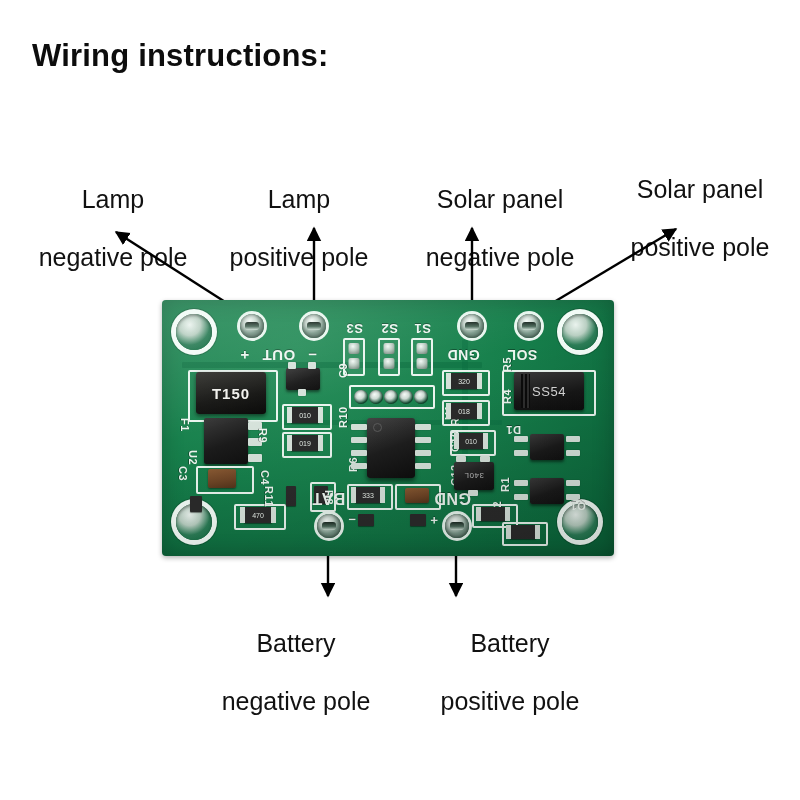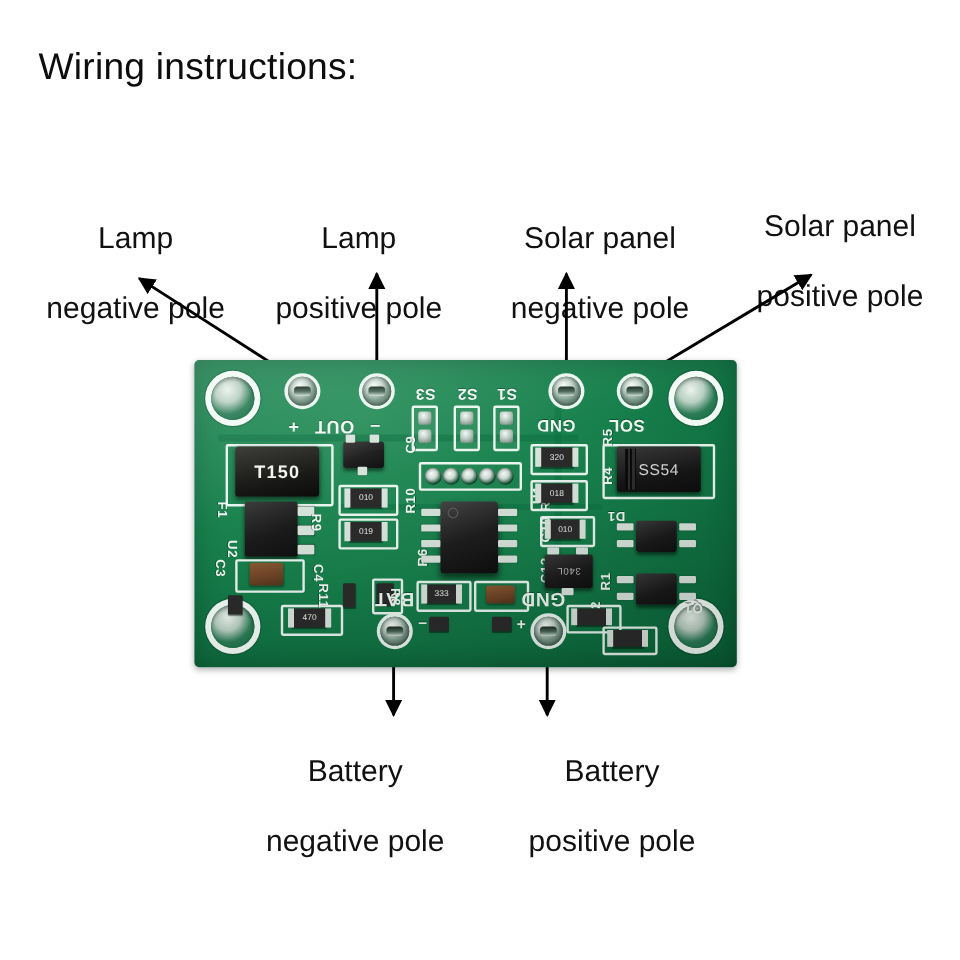--- a/index.html
+++ b/index.html
@@ -6,21 +6,21 @@
   body{
     width:800px;height:800px;background:#ffffff;
     font-family:"Liberation Sans", sans-serif;
     color:#111;overflow:hidden;position:relative;
   }
   #root{position:absolute;inset:0;}
 
   
   .heading{
     position:absolute;left:32px;top:38px;
-    font-size:31px;font-weight:400;letter-spacing:.2px;color:#0d0d0d;
+    font-size:31px;font-weight:700;letter-spacing:.2px;color:#0d0d0d;
     font-family:"Liberation Sans", sans-serif;
   }
 
   
   .callout{
     position:absolute;text-align:center;line-height:1.16;
     font-size:25px;color:#111;white-space:pre-line;
   }
 
   

